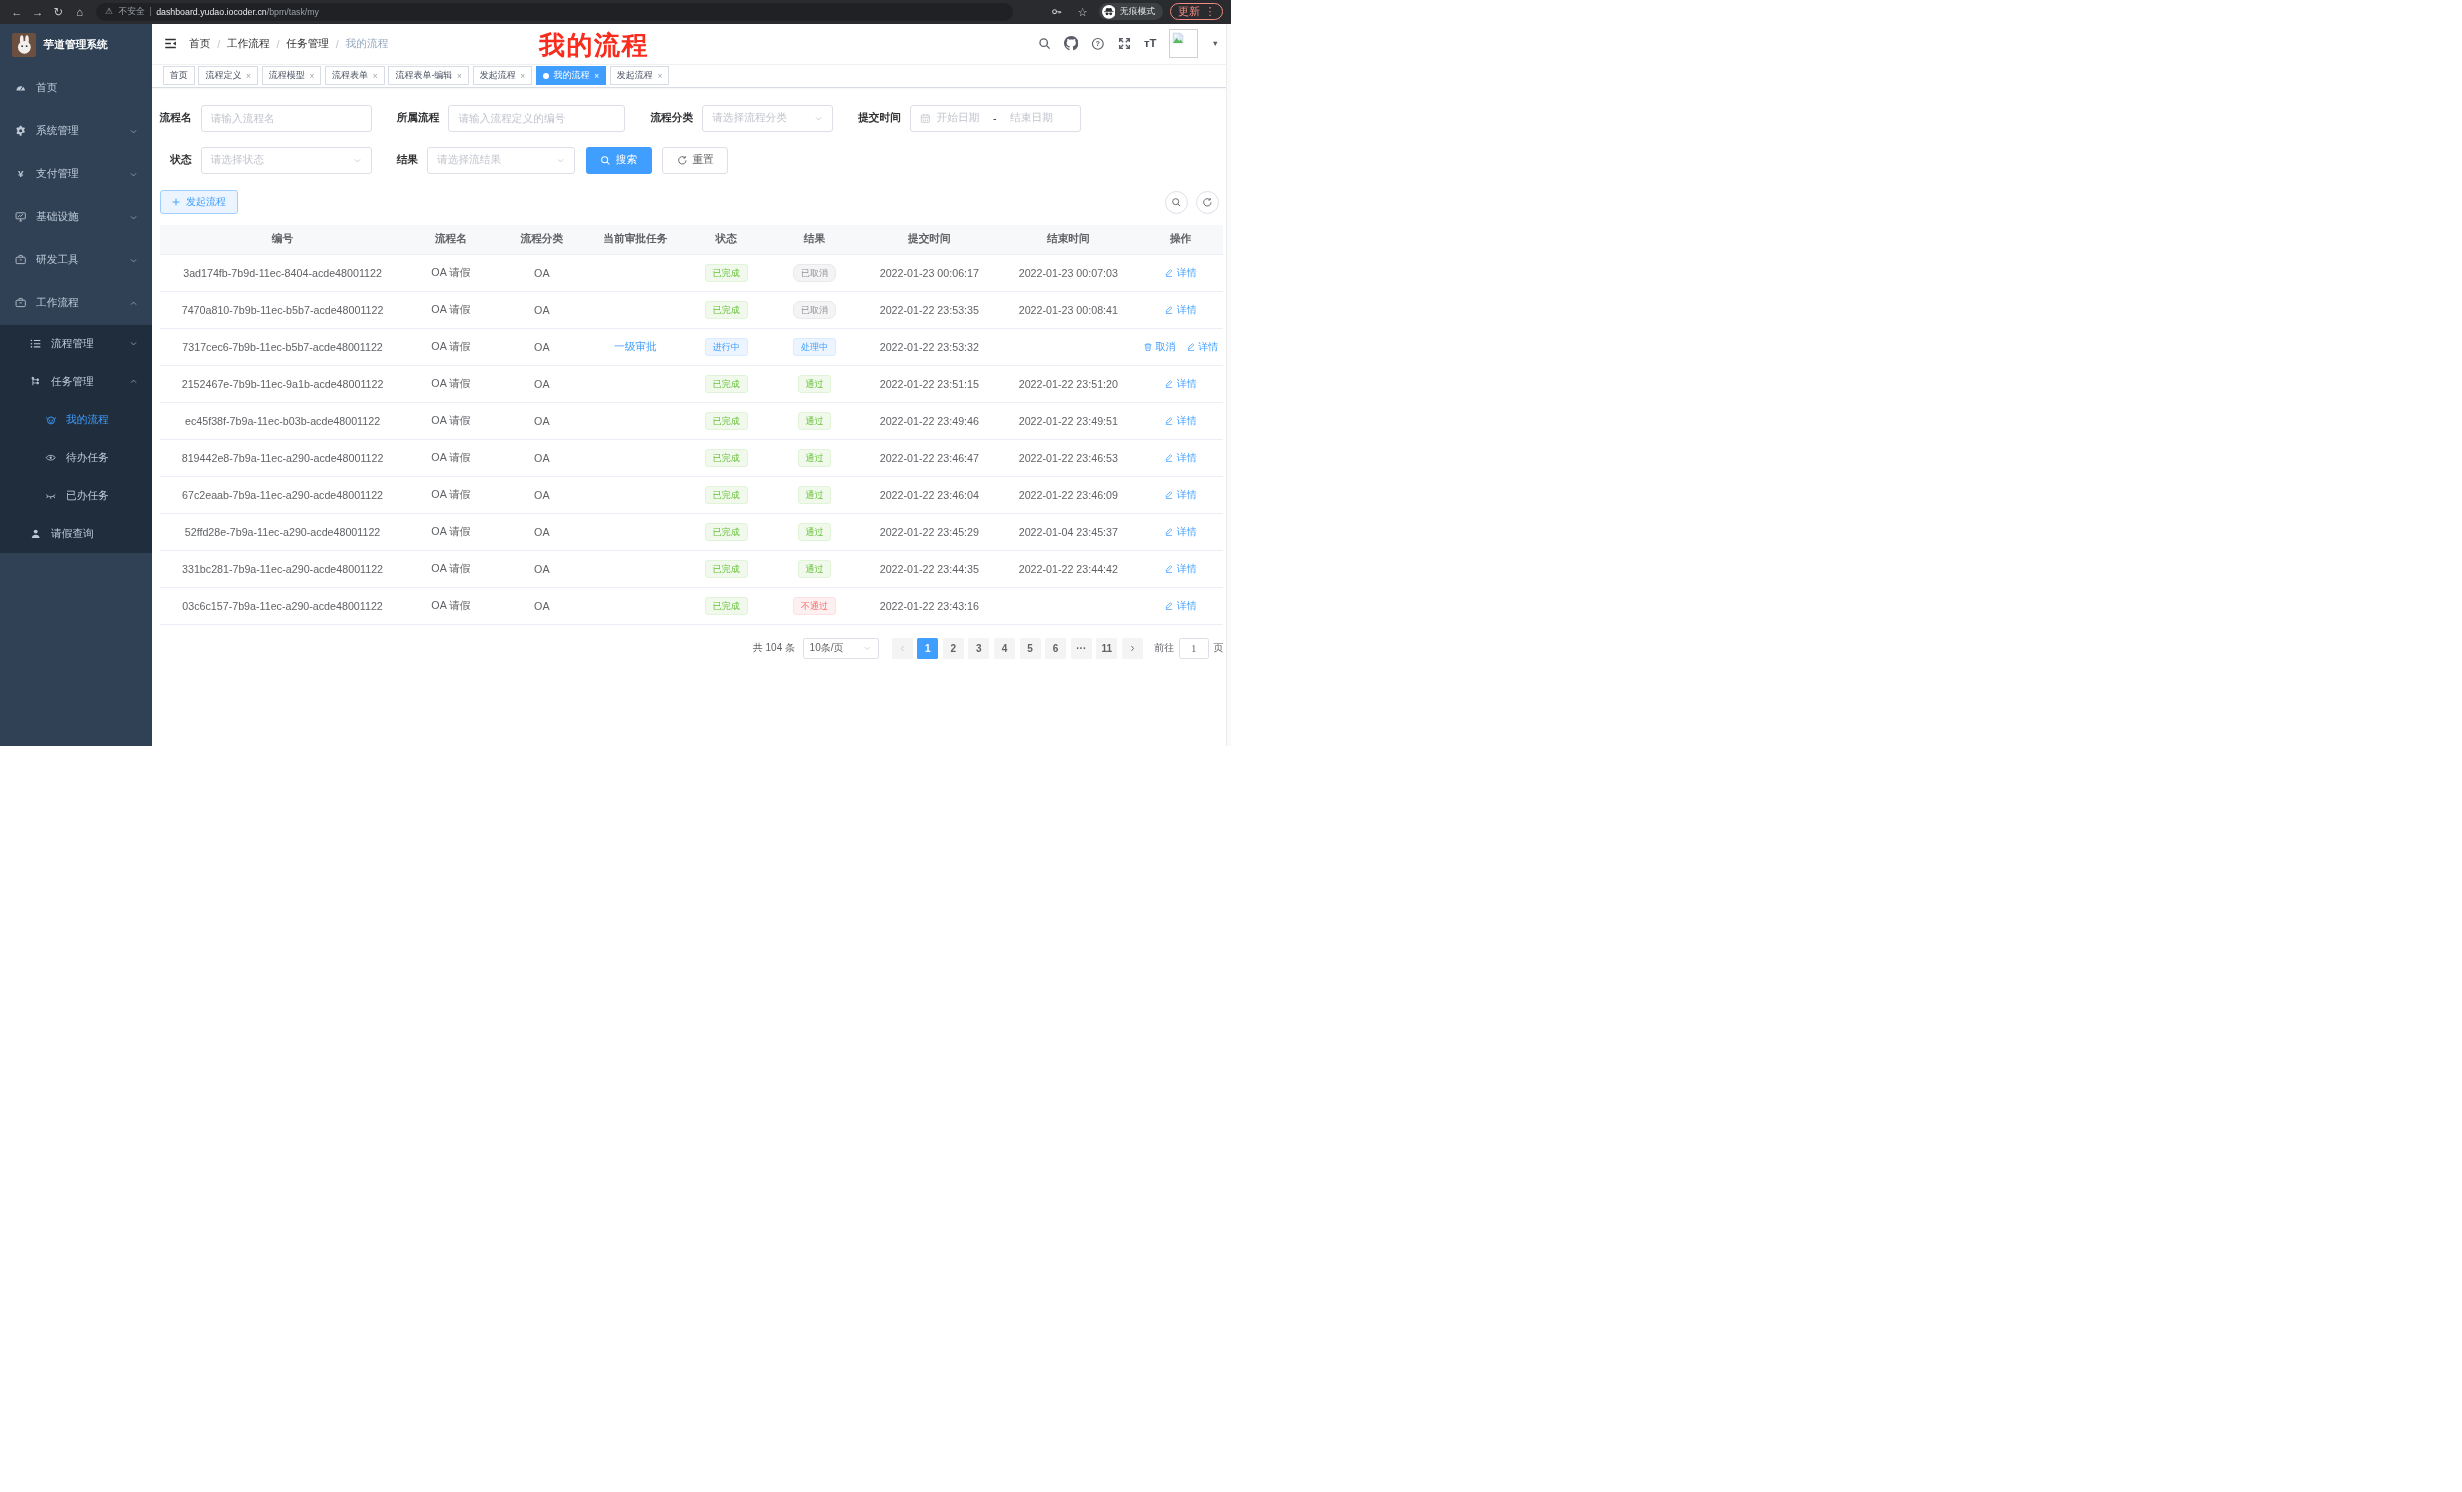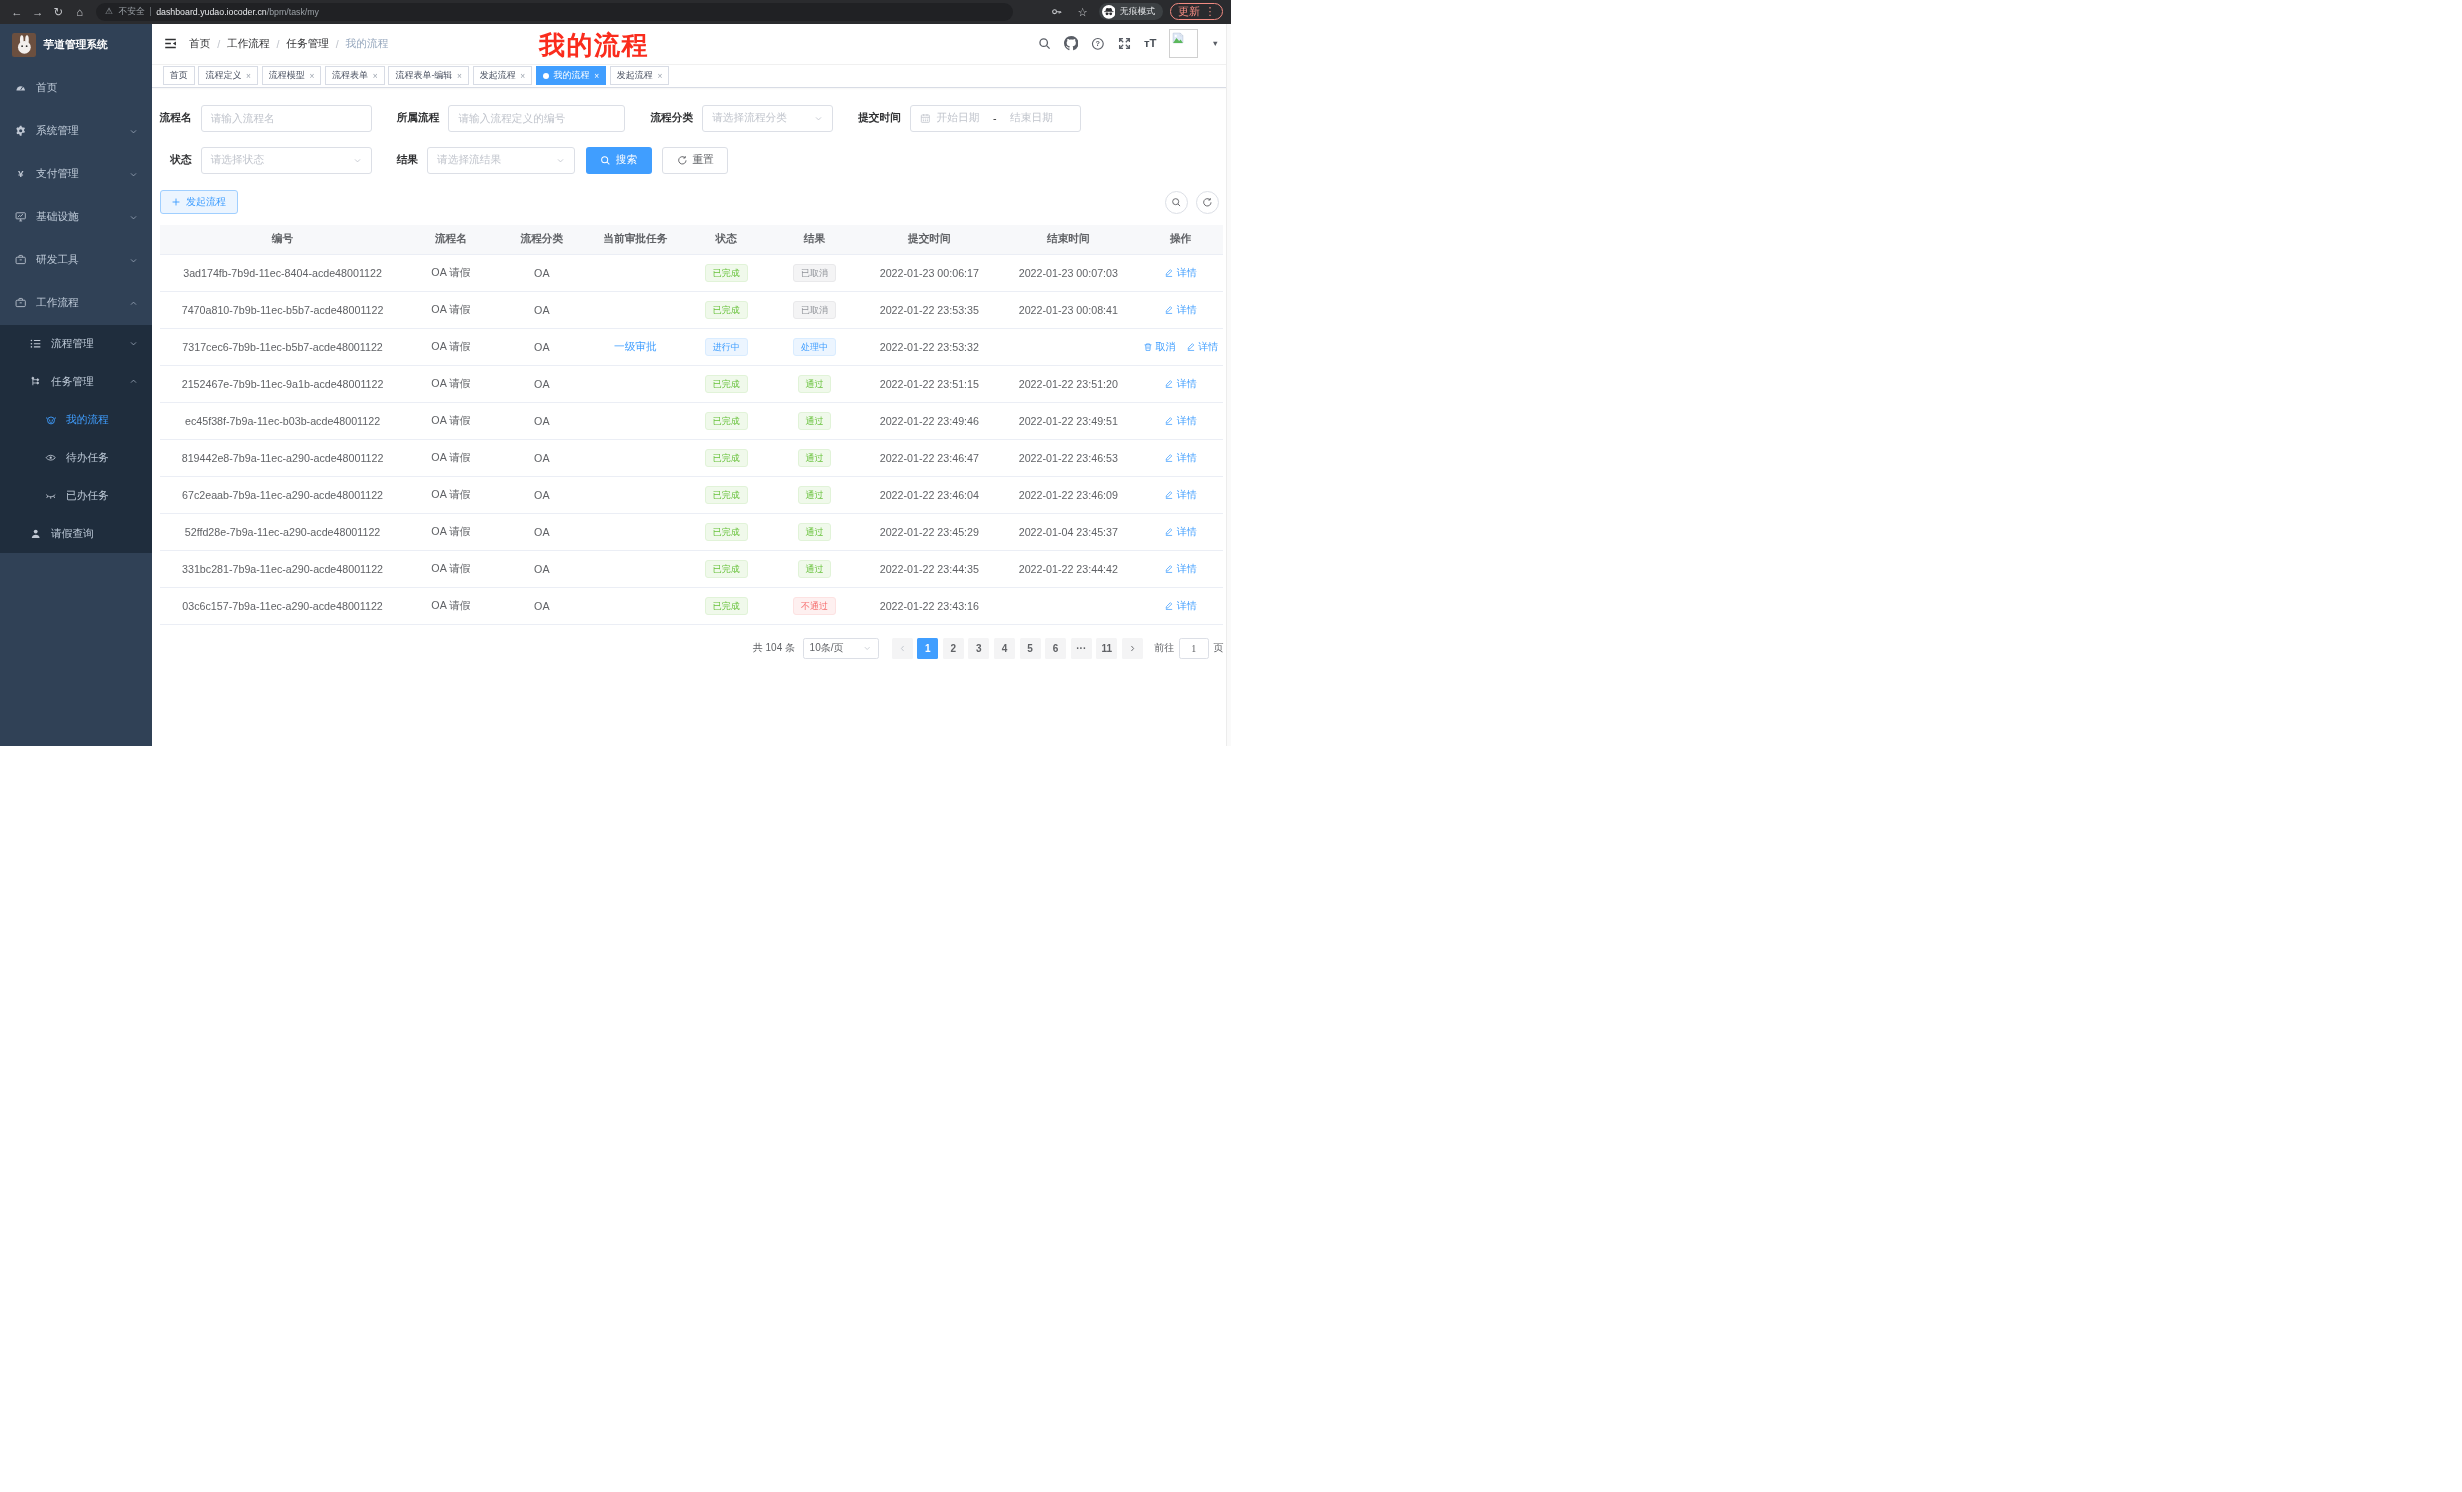--- a/index.html
+++ b/index.html
@@ -91,21 +91,21 @@
 
   
   table { width:100%; border-collapse:collapse; margin-top:10.7px; font-size:10.7px; table-layout:fixed; }
   thead th { background:#f7f8fa; color:#606266; font-weight:700; height:29px; text-align:center;
     border-bottom:0.8px solid #ebeef5; white-space:nowrap; }
   tbody td { height:37px; text-align:center; color:#606266; border-bottom:0.8px solid #ebeef5;
     white-space:nowrap; overflow:hidden; }
   .tag-pill { display:inline-block; height:18px; line-height:16.7px; padding:0 6.8px; border-radius:3px;
     font-size:9px; border:0.8px solid; }
   .t-success { background:#f0f9eb; border-color:#e1f3d8; color:#67c23a; }
-  .t-info    { background:#f4f4f5; border-color:#e9e9eb; color:#909399; }
+  .t-info    { background:#f4f4f5; border-color:#e9e9eb; color:#909399;border-radius:7px; }
   .t-primary { background:#ecf5ff; border-color:#d9ecff; color:#409eff; }
   .t-danger  { background:#fef0f0; border-color:#fde2e2; color:#f56c6c; }
   .link { color:#409eff; font-size:10px; display:inline-flex; align-items:center; gap:2.3px; cursor:pointer; margin:0 5.3px; }
 
   
   .pager { display:flex; align-items:center; justify-content:flex-end; margin-top:13px; font-size:10px; color:#606266; }
   .pager .total { margin-right:7.6px; }
   .size-select { width:76px; height:21px; border:0.8px solid #dcdfe6; border-radius:2.3px; display:flex;
     align-items:center; padding:0 6px; color:#606266; margin-right:10.7px; }
   .size-select .caret-ic { margin-left:auto; color:#c0c4cc; }

